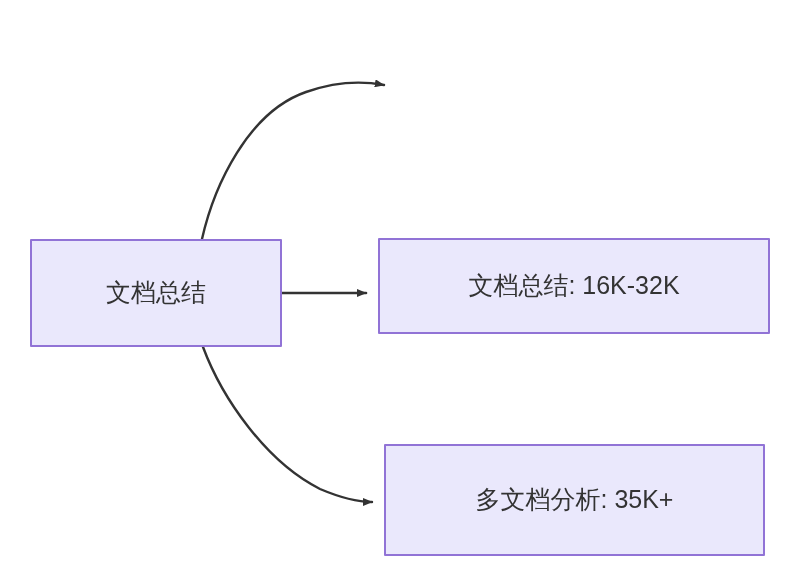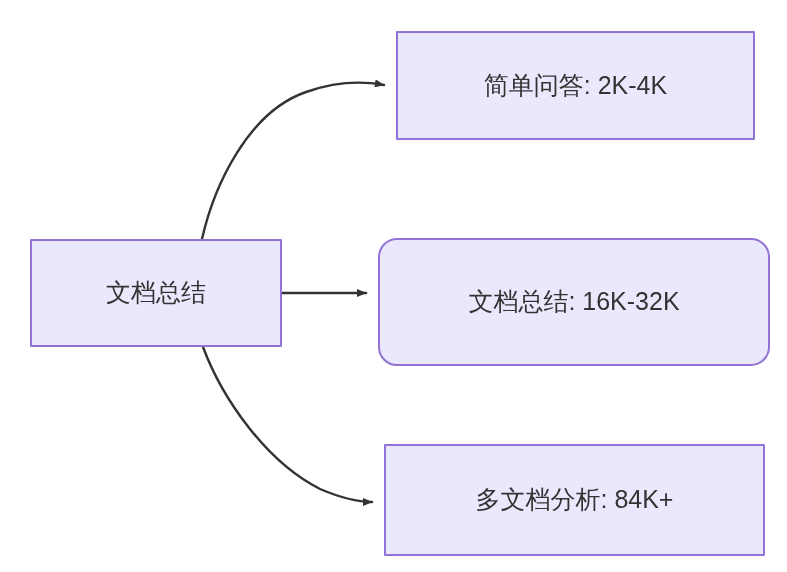--- a/index.html
+++ b/index.html
@@ -41,21 +41,21 @@
     font-size: 25px;
     line-height: 1.1;
     color: #333333;
     white-space: nowrap;
     letter-spacing: 0px;
     text-align: center;
   }
   
   #node-source   { left: 30px;  top: 239px; width: 252px; height: 108px; }
   #node-simple   { left: 396px; top: 31px;  width: 359px; height: 109px; }
-  #node-doc      { left: 378px; top: 238px; width: 392px; height: 128px; border-radius: 19px; }
+  #node-doc      { left: 378px; top: 238px; width: 392px; height: 96px; }
   #node-multidoc { left: 384px; top: 444px; width: 381px; height: 112px; }
 </style>
 </head>
 <body>
 
 <div id="diagram-canvas">
 
   <svg id="edge-layer" viewBox="0 0 787 572" width="787" height="572" xmlns="http://www.w3.org/2000/svg">
     <defs>
       <marker id="arrowhead" markerWidth="10" markerHeight="8" refX="9.2" refY="4" orient="auto" markerUnits="userSpaceOnUse">
@@ -67,25 +67,22 @@
 
     <path d="M 282 293 L 366 293" fill="none" stroke="#333333" stroke-width="2.6" stroke-linecap="round" marker-end="url(#arrowhead)"></path>
 
     <path d="M 203 347 C 222 398 266 462 320 489 C 346 500 362 502 372 502" fill="none" stroke="#333333" stroke-width="2.4" stroke-linecap="round" marker-end="url(#arrowhead)"></path>
   </svg>
 
   <div class="node" id="node-source">
     <span class="node-label">文档总结</span>
   </div>
 
-  <div class="node" id="node-simple">
-    <span class="node-label">简单问答: 2K-4K</span>
-  </div>
 
   <div class="node" id="node-doc">
     <span class="node-label">文档总结: 16K-32K</span>
   </div>
 
   <div class="node" id="node-multidoc">
-    <span class="node-label">多文档分析: 84K+</span>
+    <span class="node-label">多文档分析: 35K+</span>
   </div>
 
 </div>
 
 </body></html>

